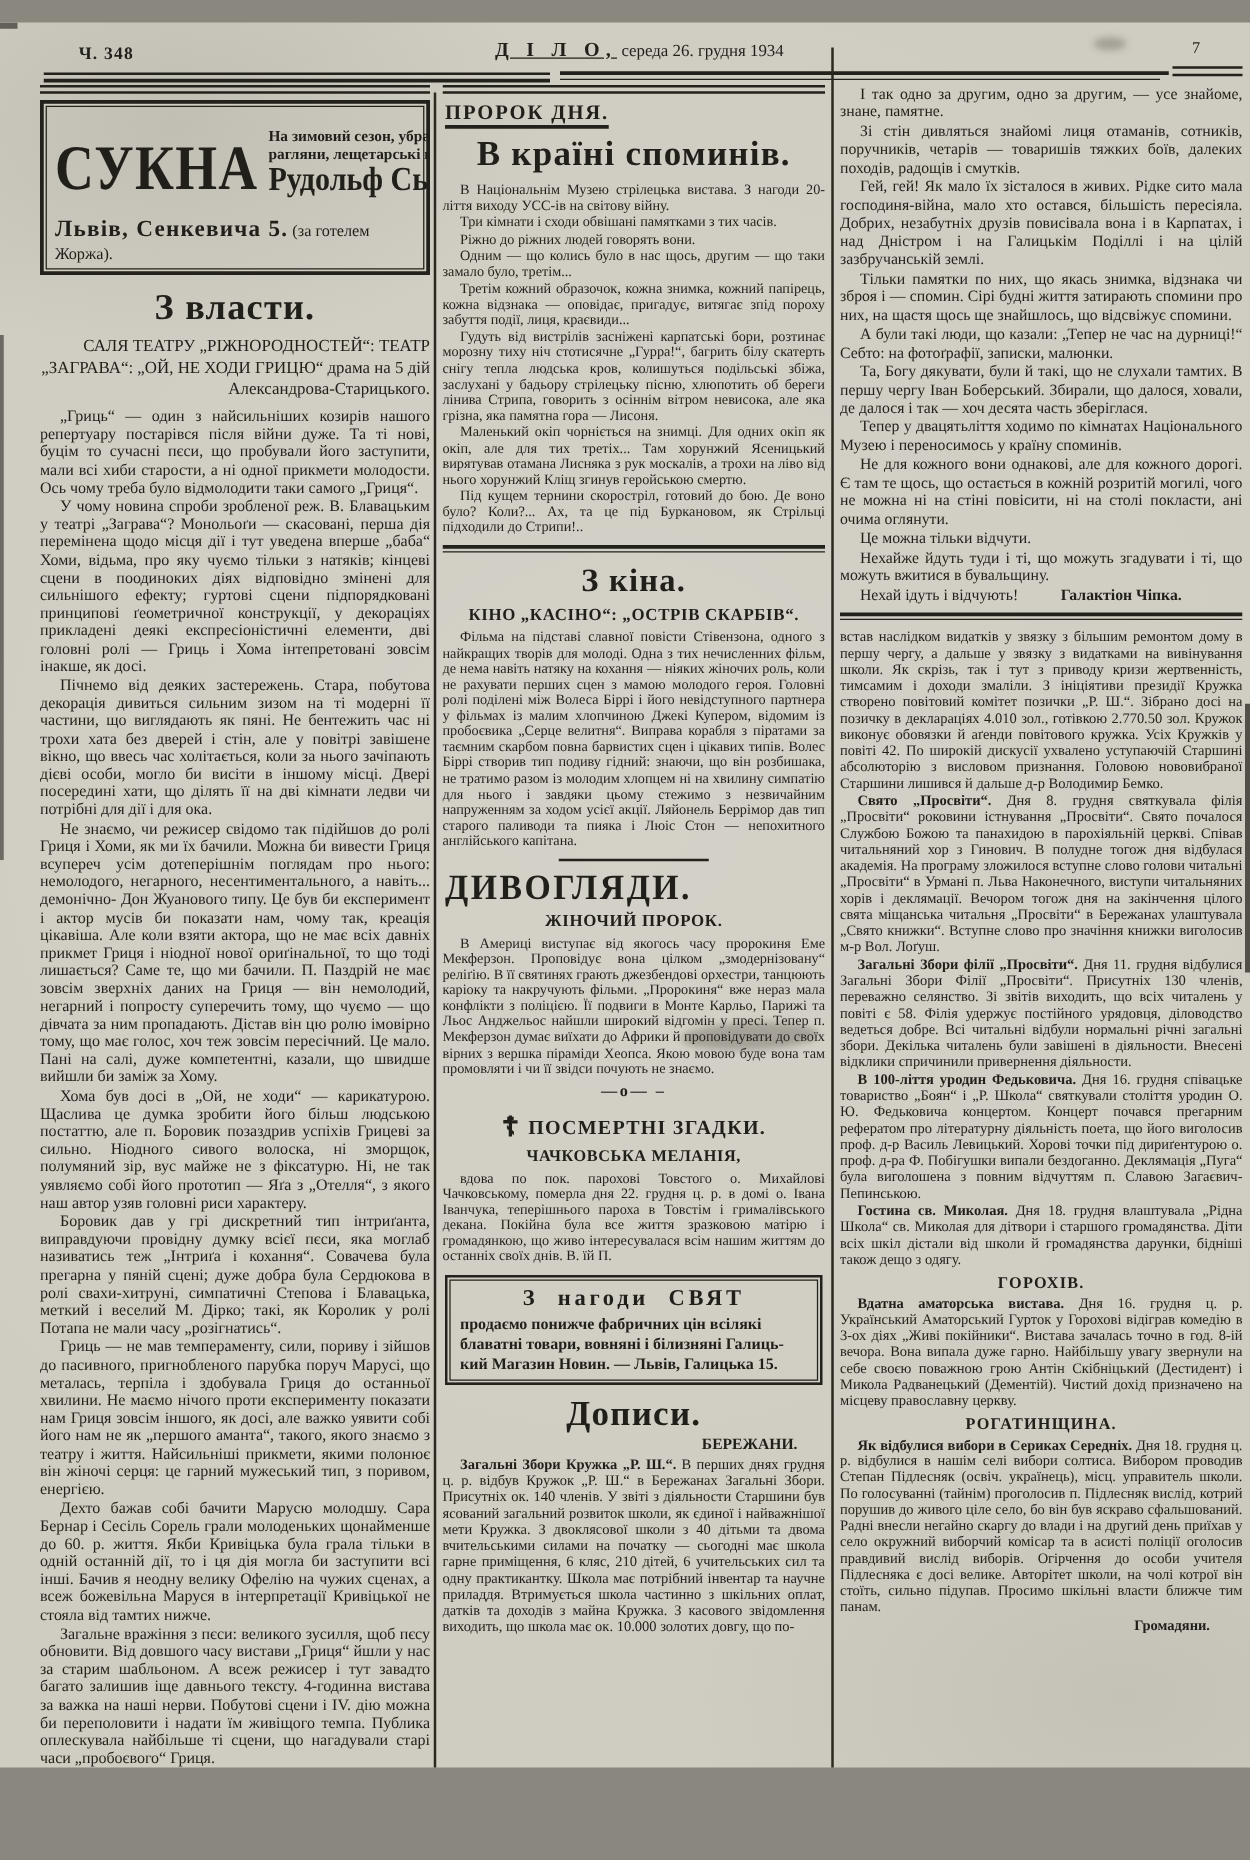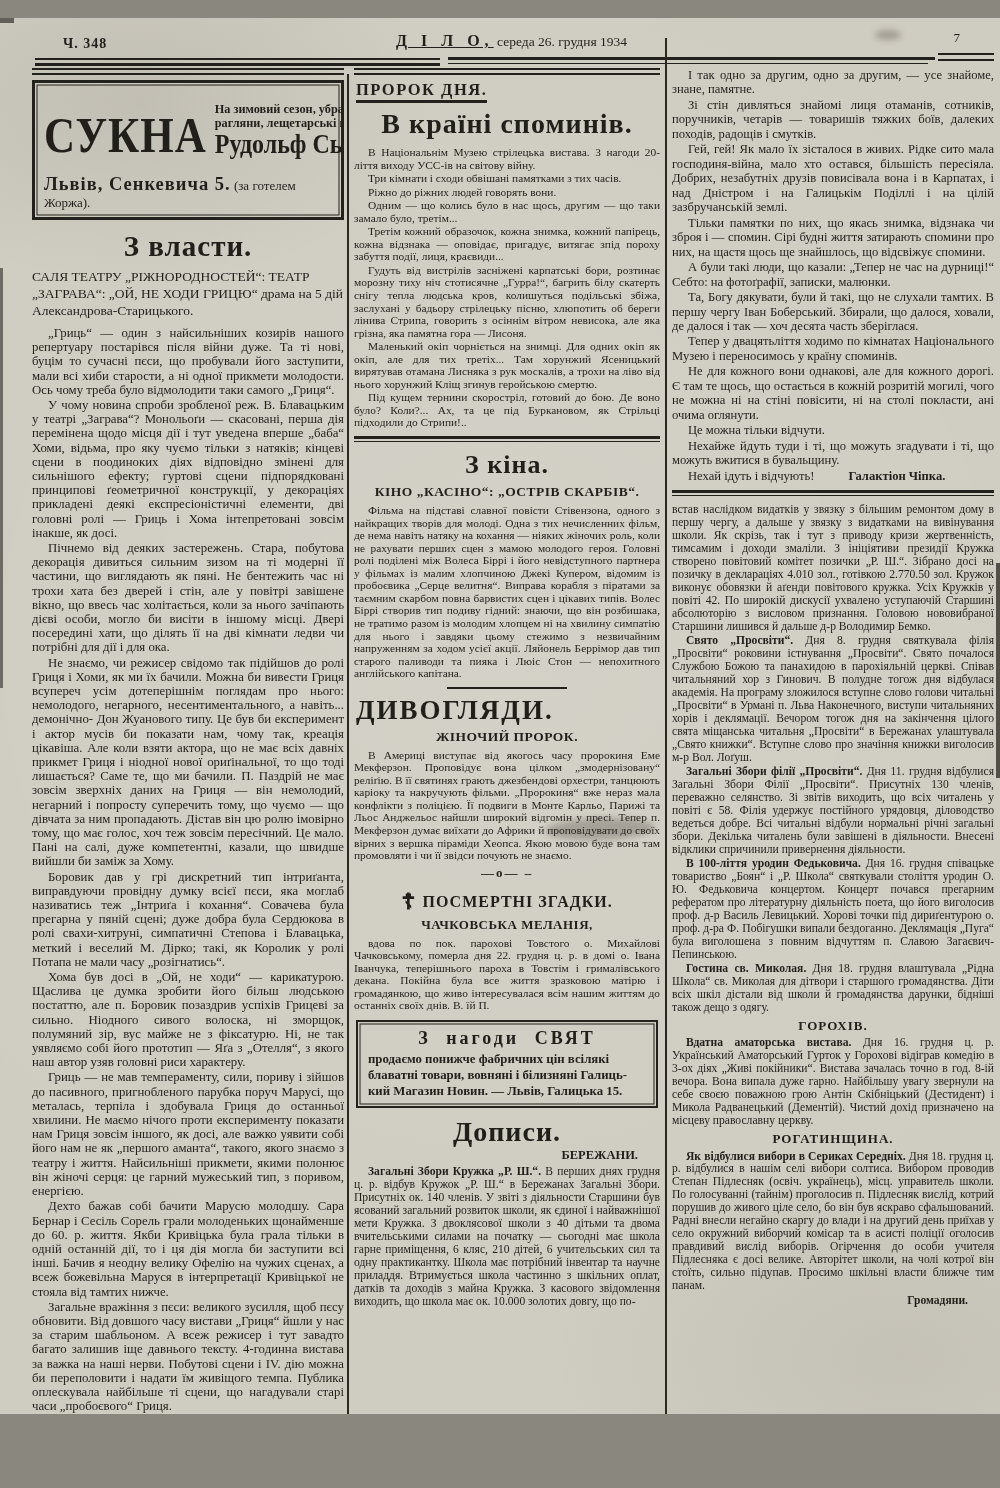--- a/index.html
+++ b/index.html
@@ -35,21 +35,21 @@
   .ad-sukna .row2{margin-top:3px;font-size:13px;}
   .ad-sukna .row2 b{font-size:18.5px;letter-spacing:1px;text-align:right;}
   .ad-swiat{border:2.5px solid #23211b;box-shadow:inset 0 0 0 1.5px #cfccc2, inset 0 0 0 2.5px #23211b;
     padding:6px 10px;margin:8px 2px 6px 2px;}
   .ad-swiat .l1{text-align:center;font-weight:bold;font-size:18px;letter-spacing:3px;word-spacing:8px;margin-bottom:3px;}
   .ad-swiat .l{font-weight:bold;font-size:12.8px;line-height:1.25;}
   
   .h-big{text-align:center;font-weight:bold;font-size:29px;margin:10px 0 6px 0;letter-spacing:1px;}
   .h-big2{text-align:center;font-weight:bold;font-size:26px;margin:8px 0 4px 0;letter-spacing:1px;}
   .h-dyvo{font-weight:bold;font-size:27px;letter-spacing:2px;margin:6px 0 3px 2px;transform:scaleY(1.05);}
-  .subhead{text-align:left;font-size:13px;line-height:1.25;margin:0 0 6px 0;}
+  .subhead{text-align:right;font-size:13px;line-height:1.25;margin:0 0 6px 0;}
   .subhead-caps{text-align:center;font-weight:bold;font-size:13.5px;letter-spacing:.5px;margin:2px 0 4px 0;}
   .vidhuky{font-weight:bold;font-size:16.5px;letter-spacing:1.5px;margin:1px 0 8px 2px;}
   .vidhuky span{border-bottom:3.5px solid #23211b;padding-bottom:1px;}
   .posm-head{text-align:center;font-weight:bold;font-size:16px;letter-spacing:1px;margin:8px 0 2px 0;}
   .posm-head .cross{font-size:22px;vertical-align:-2px;margin-right:6px;}
   .place-right{text-align:right;font-weight:bold;font-size:12.5px;padding-right:22px;margin:0 0 2px 0;}
   
   .body1 p, .body2 p, .body3 p, .bodysm p{margin:0 0 1px 0;text-align:justify;}
   .body1 p{font-size:12.8px;line-height:1.11;text-indent:16px;}
   .body2 p{font-size:11.4px;line-height:1.1;text-indent:14px;}
@@ -110,22 +110,22 @@
       </div>
     </div>
 
     <div class="h-big">З власти.</div>
     <div class="subhead" style="font-size:13.5px">САЛЯ ТЕАТРУ „РІЖНОРОДНОСТЕЙ“: ТЕАТР „ЗАГРАВА“: „ОЙ, НЕ ХОДИ ГРИЦЮ“ драма на 5 дій Александрова-Старицького.</div>
     <div class="body1">
         <p>„Гриць“ — один з найсильніших козирів нашого репертуару постарівся після війни дуже. Та ті нові, буцім то сучасні пєси, що пробували його заступити, мали всі хиби старости, а ні одної прикмети молодости. Ось чому треба було відмолодити таки самого „Гриця“.</p>
         <p>У чому новина спроби зробленої реж. В. Блавацьким у театрі „Заграва“? Монольоґи — скасовані, перша дія перемінена щодо місця дії і тут уведена вперше „баба“ Хоми, відьма, про яку чуємо тільки з натяків; кінцеві сцени в поодиноких діях відповідно змінені для сильнішого ефекту; гуртові сцени підпорядковані принципові ґеометричної конструкції, у декораціях прикладені деякі експресіоністичні елементи, дві головні ролі — Гриць і Хома інтепретовані зовсім інакше, як досі.</p>
         <p>Пічнемо від деяких застережень. Стара, побутова декорація дивиться сильним зизом на ті модерні її частини, що виглядають як пяні. Не бентежить час ні трохи хата без дверей і стін, але у повітрі завішене вікно, що ввесь час холітається, коли за нього зачіпають дієві особи, могло би висіти в іншому місці. Двері посередині хати, що ділять її на дві кімнати ледви чи потрібні для дії і для ока.</p>
         <p>Не знаємо, чи режисер свідомо так підійшов до ролі Гриця і Хоми, як ми їх бачили. Можна би вивести Гриця всупереч усім дотеперішнім поглядам про нього: немолодого, негарного, несентиментального, а навіть... демонічно- Дон Жуанового типу. Це був би експеримент і актор мусів би показати нам, чому так, креація цікавіша. Але коли взяти актора, що не має всіх давніх прикмет Гриця і ніодної нової ориґінальної, то що тоді лишається? Саме те, що ми бачили. П. Паздрій не має зовсім зверхніх даних на Гриця — він немолодий, негарний і попросту суперечить тому, що чуємо — що дівчата за ним пропадають. Дістав він цю ролю імовірно тому, що має голос, хоч теж зовсім пересічний. Це мало. Пані на салі, дуже компетентні, казали, що швидше вийшли би заміж за Хому.</p>
+        <p>Хома був досі в „Ой, не ходи“ — карикатурою. Щаслива це думка зробити його більш людською постаттю, але п. Боровик позаздрив успіхів Грицеві за сильно. Ніодного сивого волоска, ні зморщок, полумяний зір, вус майже не з фіксатурю. Ні, не так уявляємо собі його прототип — Яґа з „Отелля“, з якого наш автор узяв головні риси характеру.</p>
         <p>Боровик дав у грі дискретний тип інтриґанта, виправдуючи провідну думку всієї пєси, яка моглаб називатись теж „Інтриґа і кохання“. Совачева була прегарна у пяній сцені; дуже добра була Сердюкова в ролі свахи-хитруні, симпатичні Степова і Блавацька, меткий і веселий М. Дірко; такі, як Королик у ролі Потапа не мали часу „розігнатись“.</p>
-        <p>Хома був досі в „Ой, не ходи“ — карикатурою. Щаслива це думка зробити його більш людською постаттю, але п. Боровик позаздрив успіхів Грицеві за сильно. Ніодного сивого волоска, ні зморщок, полумяний зір, вус майже не з фіксатурю. Ні, не так уявляємо собі його прототип — Яґа з „Отелля“, з якого наш автор узяв головні риси характеру.</p>
         <p>Гриць — не мав темпераменту, сили, пориву і зійшов до пасивного, пригнобленого парубка поруч Марусі, що металась, терпіла і здобувала Гриця до останньої хвилини. Не маємо нічого проти експерименту показати нам Гриця зовсім іншого, як досі, але важко уявити собі його нам не як „першого аманта“, такого, якого знаємо з театру і життя. Найсильніші прикмети, якими полонює він жіночі серця: це гарний мужеський тип, з поривом, енергією.</p>
         <p>Дехто бажав собі бачити Марусю молодшу. Сара Бернар і Сесіль Сорель грали молоденьких щонайменше до 60. р. життя. Якби Кривіцька була грала тільки в одній останній дії, то і ця дія могла би заступити всі інші. Бачив я неодну велику Офелію на чужих сценах, а всеж божевільна Маруся в інтерпретації Кривіцької не стояла від тамтих нижче.</p>
         <p>Загальне вражіння з пєси: великого зусилля, щоб пєсу обновити. Від довшого часу вистави „Гриця“ йшли у нас за старим шабльоном. А всеж режисер і тут завадто багато залишив іще давнього тексту. 4-годинна вистава за важка на наші нерви. Побутові сцени і IV. дію можна би переполовити і надати їм живіщого темпа. Публика оплескувала найбільше ті сцени, що нагадували старі часи „пробоєвого“ Гриця.</p>
         <p class="sign-line">м. р.</p>
       </div>
   </div>
 
   <div class="col col2">
     <div class="toprule"></div>
     <div class="vidhuky"><span>ПРОРОК ДНЯ.</span></div>

